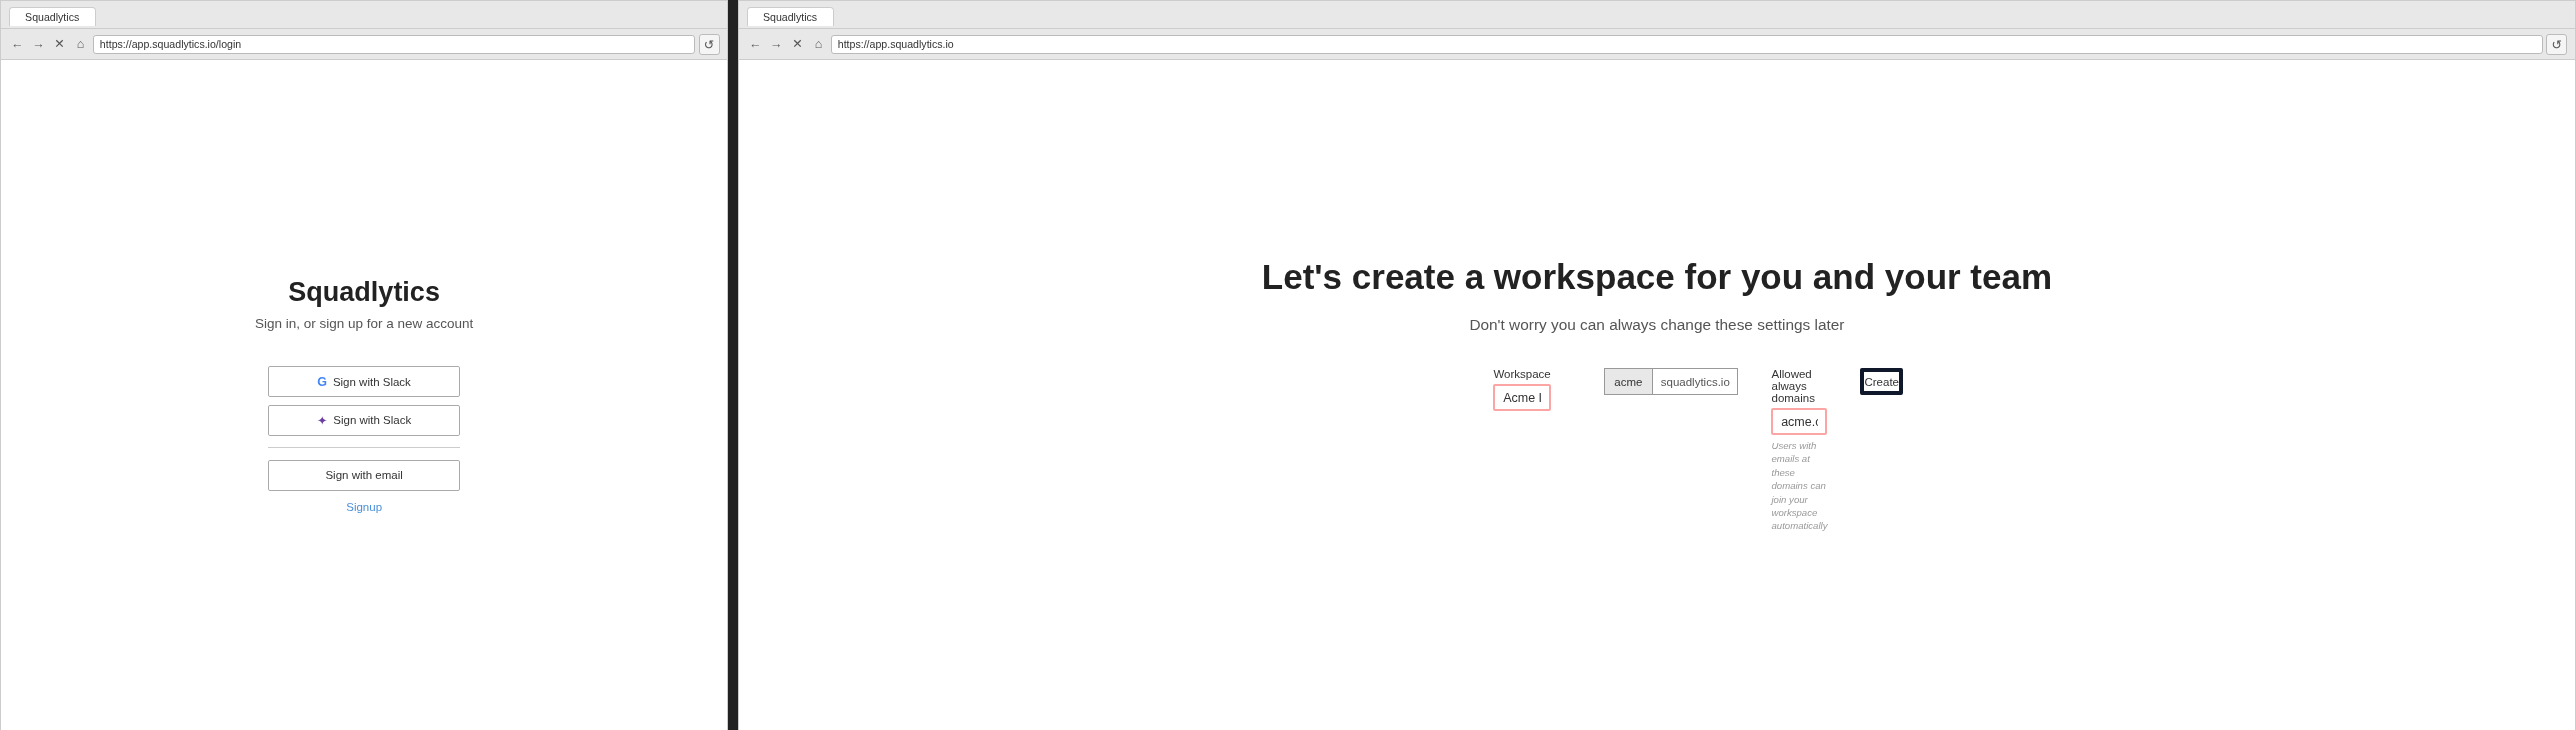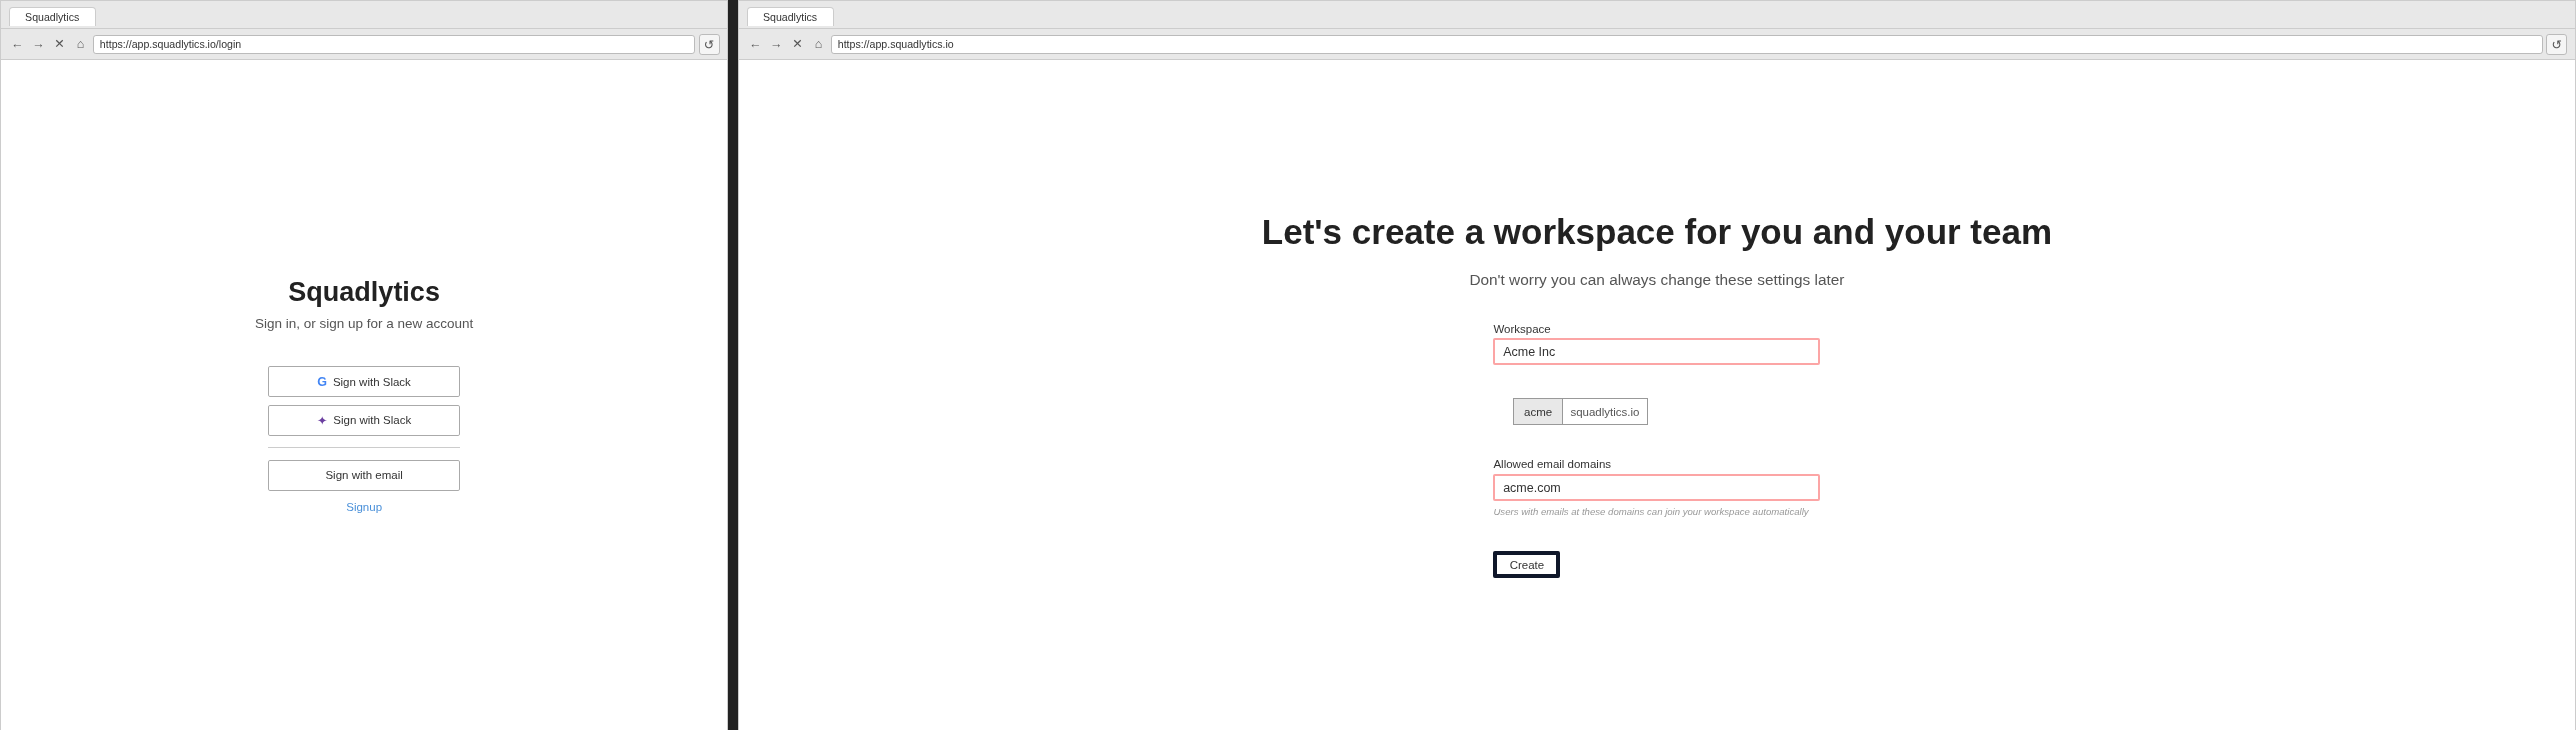--- a/index.html
+++ b/index.html
@@ -202,21 +202,21 @@
     }
 
     .workspace-subtitle {
       font-size: 15.4px;
       color: #555;
       margin-bottom: 34px;
     }
 
     .workspace-form {
       display: flex;
-      flex-direction: column;
+      flex-direction: row;
       gap: 33px;
       width: 327px;
     }
 
     .form-group {
       display: flex;
       flex-direction: column;
       gap: 3.8px;
     }
 
@@ -365,21 +365,21 @@
           <label class="form-label">Workspace</label>
           <input class="form-input" type="text" value="Acme Inc" style="">
         </div>
         <div class="form-group">
           <div class="domain-row">
             <div class="domain-prefix">acme</div>
             <div class="domain-suffix">squadlytics.io</div>
           </div>
         </div>
         <div class="form-group">
-          <label class="form-label">Allowed email domains</label>
+          <label class="form-label">Allowed always domains</label>
           <input class="form-input" type="text" value="acme.com" style="">
           <p class="form-hint">Users with emails at these domains can join your workspace automatically</p>
         </div>
         <button class="create-btn">Create</button>
       </div>
     </div>
   </div>
 </div>
 
 

